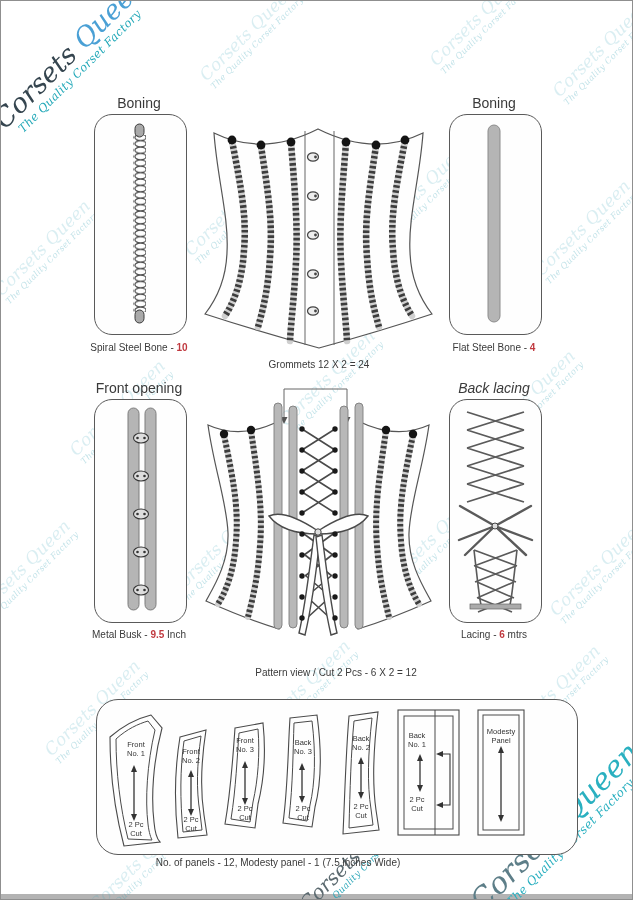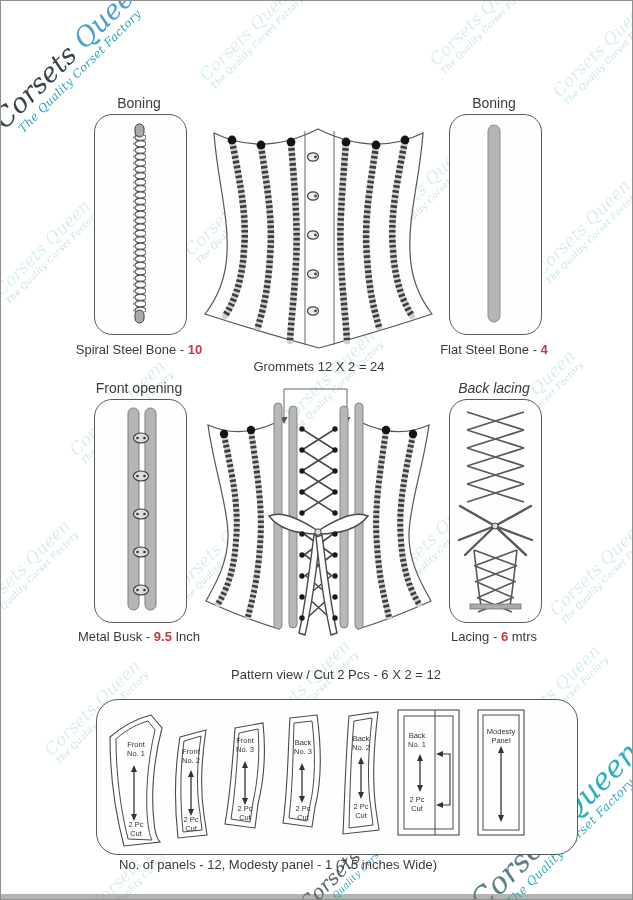--- a/index.html
+++ b/index.html
@@ -27,21 +27,21 @@
   .wm-bc { width:180px; left:268px; top:842px; font-size:20px; }
   .wm-bc .b1 { color:#5c6a70; }
   .wm-bc .b2 { color:#35aabf; }
   .wm-bc .l2 { font-size:9px; color:#2fa8ba; }
   
   .content { position:absolute; inset:0; z-index:2; }
   .abs { position:absolute; }
   .ctext { text-align:center; }
   .title { left:0; width:633px; top:38px; font-size:15.5px; }
   .boxlabel { font-size:14px; }
-  .caption { font-size:13px; white-space:nowrap; }
+  .caption { font-size:10px; white-space:nowrap; }
   .red { color:#c0393f; font-weight:bold; }
   .hwbox { border:1px solid #5a5a5a; border-radius:18px; background:#fefefe; }
   
   .pat-container { left:95px; top:698px; width:480px; height:154px;
     border:1px solid #5a5a5a; border-radius:22px; background:#fefefe; }
   .piece { position:absolute; }
   .piece svg { position:absolute; left:0; top:0; }
   .plabel { position:absolute; width:100%; text-align:center; font-size:7.5px; line-height:1.2; color:#333; }
   svg { display:block; }
 </style>

